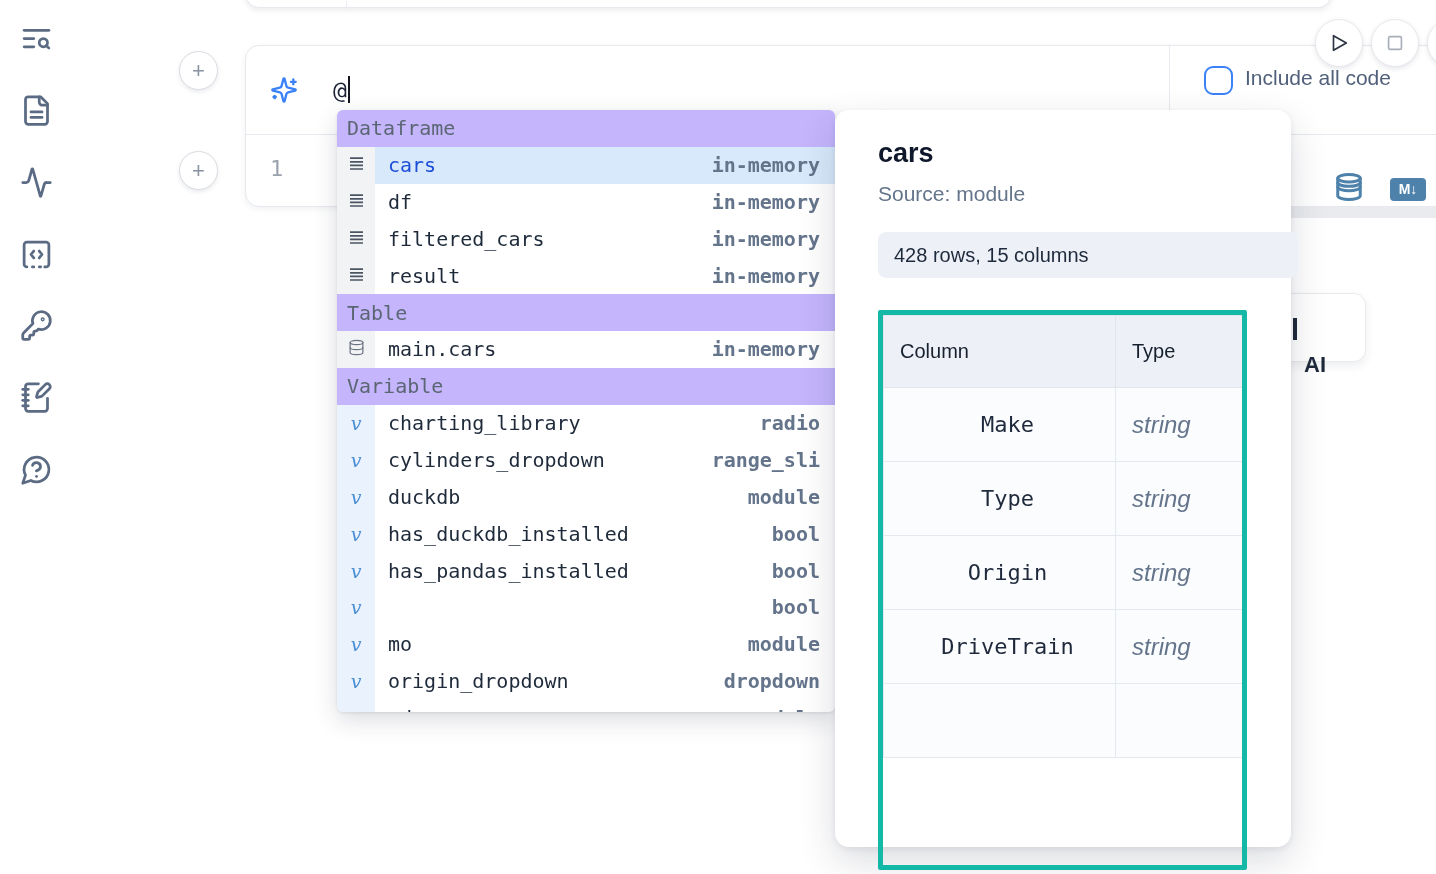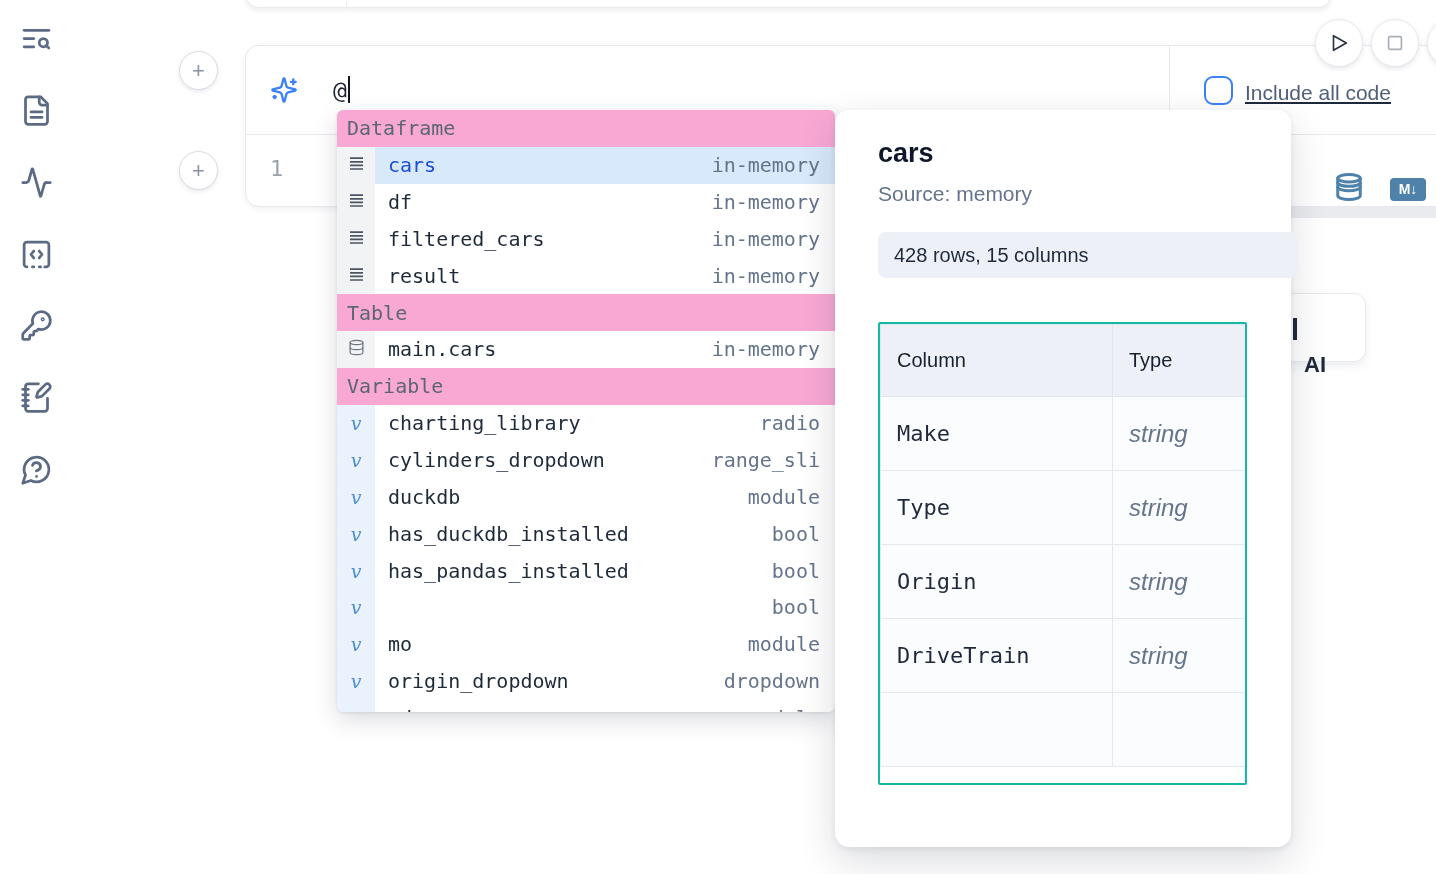--- a/index.html
+++ b/index.html
@@ -25,21 +25,21 @@
   .cell-vdiv  { position:absolute; left:923px; top:0; width:1px; height:88px; background:#e7e9ee; }
 
   .sparkle { position:absolute; left:24px; top:30px; width:28px; height:28px; }
   .sparkle svg { width:28px; height:28px; stroke:#3b82f6; stroke-width:2; fill:none;
                  stroke-linecap:round; stroke-linejoin:round; }
   .prompt-text { position:absolute; left:87px; top:30px;
                  font-family:"DejaVu Sans Mono", monospace; font-size:23px; color:#1a2233; }
   .caret { display:inline-block; width:2px; height:27px; background:#14161f;
            vertical-align:-5px; margin-left:1px; }
 
-  .include-row { position:absolute; left:958px; top:30px; display:flex; align-items:flex-end;text-decoration:underline; }
+  .include-row { position:absolute; left:958px; top:20px; display:flex; align-items:flex-start; }
   .checkbox { width:29px; height:29px; border:2px solid #3b82f6; border-radius:9px; background:#fff; }
   .include-label { margin-left:12px; font-size:21px; color:#51607a; }
 
   .gutter-num { position:absolute; left:24px; top:110px;
                 font-family:"DejaVu Sans Mono", monospace; font-size:22px; color:#9aa2ae; }
 
   .cell-actions { position:absolute; top:126px; left:1088px; display:flex; align-items:center; gap:26px; }
   .db-icon svg { width:30px; height:30px; stroke:#4e82ab; stroke-width:2.4; fill:none;
                  stroke-linecap:round; stroke-linejoin:round; }
   .md-badge { width:36px; height:23px; background:#4e82ab; border-radius:4px; color:#fff;
@@ -64,54 +64,54 @@
   .run-btn { position:absolute; top:19px; width:48px; height:48px; border-radius:50%;
              background:#fff; border:1px solid #e7e9ec; box-shadow:0 2px 5px rgba(40,50,70,.12);
              display:flex; align-items:center; justify-content:center; z-index:40; }
   .run-btn svg { width:22px; height:22px; fill:none; stroke-linejoin:round; }
 
   
   .dropdown { position:absolute; left:337px; top:110px; width:498px; height:602px;
               background:#fff; border-radius:6px; overflow:hidden; z-index:20;
               box-shadow:0 8px 24px rgba(30,40,60,.16), 0 1px 3px rgba(30,40,60,.10);
               font-family:"DejaVu Sans Mono", monospace; font-size:20px; }
-  .ac-header { height:36.85px; background:#f9a8d4; color:#5b6673;
+  .ac-header { height:36.85px; background:#c4b5fd; color:#5b6673;
                display:flex; align-items:center; padding-left:10px; }
   .ac-row { height:36.85px; display:flex; align-items:stretch; }
   .ac-ic { width:38px; flex:none; display:flex; align-items:center; justify-content:center; }
   .ac-ic.kind-dataframe, .ac-ic.kind-table { background:#f1f3f4; }
   .ac-ic.kind-variable { background:#eaf2fd; }
   .ac-main { flex:1; display:flex; align-items:center; padding:0 15px 0 13px; min-width:0; }
   .ac-row.selected .ac-main { background:#d8e9fb; }
   .ac-name { color:#1e2a3a; white-space:pre; }
   .ac-row.selected .ac-name { color:#1d4ed8; }
-  .ac-type { margin-left:auto; color:#64748b; white-space:pre; overflow:hidden; }
+  .ac-type { margin-left:auto; color:#64748b; white-space:pre; overflow:hidden;font-weight:bold; }
   .var-glyph { font-family:"DejaVu Serif", serif; font-style:italic; font-size:19px; color:#4a8fd4; }
   .df-glyph svg { width:17px; height:17px; stroke:#4b5563; stroke-width:1.7; fill:none; }
   .tbl-glyph svg { width:17px; height:17px; stroke:#6b7280; stroke-width:1.7; fill:none;
                    stroke-linecap:round; stroke-linejoin:round; }
 
   
   .popup { position:absolute; left:835px; top:110px; width:456px; height:737px;
            background:#fff; border-radius:14px; z-index:30;
            box-shadow:0 14px 38px rgba(30,40,60,.16), 0 2px 6px rgba(30,40,60,.08);
            padding:28px 0 0 43px; }
   .popup-title { font-size:27px; font-weight:bold; color:#0f172a; }
   .popup-source { margin-top:13px; font-size:21px; color:#64748b; }
   .popup-badge { margin-top:26px; width:420px; height:46px; background:#edf1f7; border-radius:8px;
                  display:flex; align-items:center; padding-left:16px; font-size:20px; color:#1e293b; }
-  .schema-wrap { margin-top:44px; width:369px; height:463px; overflow:hidden;
-                 border:2px solid #14b8a6; border-radius:2px; }
+  .schema-wrap { margin-top:32px; width:369px; height:560px; overflow:hidden;
+                 border:5px solid #14b8a6; border-radius:2px; }
   .schema-table { width:368px; border-collapse:collapse; table-layout:fixed; }
   .schema-table col.c1 { width:232px; }
   .schema-table col.c2 { width:136px; }
   .schema-table th { height:72px; background:#edf1f7; font-weight:normal; font-size:20px; color:#17202e;
                      text-align:left; padding-left:16px; border:1px solid #e1e6ed; }
   .schema-table td { height:74px; background:#fbfcfe; border:1px solid #e4e9ef; padding-left:16px; }
-  .schema-table td.cname { font-family:"DejaVu Sans Mono", monospace; font-size:22px; color:#1e293b; }
+  .schema-table td.cname { font-family:"DejaVu Sans Mono", monospace; font-size:22px; color:#1e293b;text-align:center; }
   .schema-table td.ctype { font-size:24px; color:#64748b;font-style:italic; }
 
   
   .ai-card { position:absolute; left:1240px; top:293px; width:126px; height:69px;
              background:#fff; border:1px solid #e9eaed; border-radius:12px; z-index:25;
              box-shadow:0 4px 10px rgba(30,40,60,.08); }
   .ai-frag { position:absolute; left:52px; top:24px; width:4px; height:22px; background:#1e293b; }
   .ai-text { position:absolute; left:63px; top:22px; font-size:22px; font-weight:bold; color:#1e293b;margin-top:36px; }
 </style>
 </head>
@@ -368,21 +368,21 @@
     </div>
   </div>
 
 <div class="ai-card">
   <div class="ai-frag"></div>
   <div class="ai-text">AI</div>
 </div>
 
 <div class="popup">
   <div class="popup-title">cars</div>
-  <div class="popup-source">Source: memory</div>
+  <div class="popup-source">Source: module</div>
   <div class="popup-badge">428 rows, 15 columns</div>
   <div class="schema-wrap">
     <table class="schema-table" id="schema-table">
       <colgroup>
           <col class="c1">
           <col class="c2">
         </colgroup>
       <thead>
           <tr>
         <th>Column</th>

